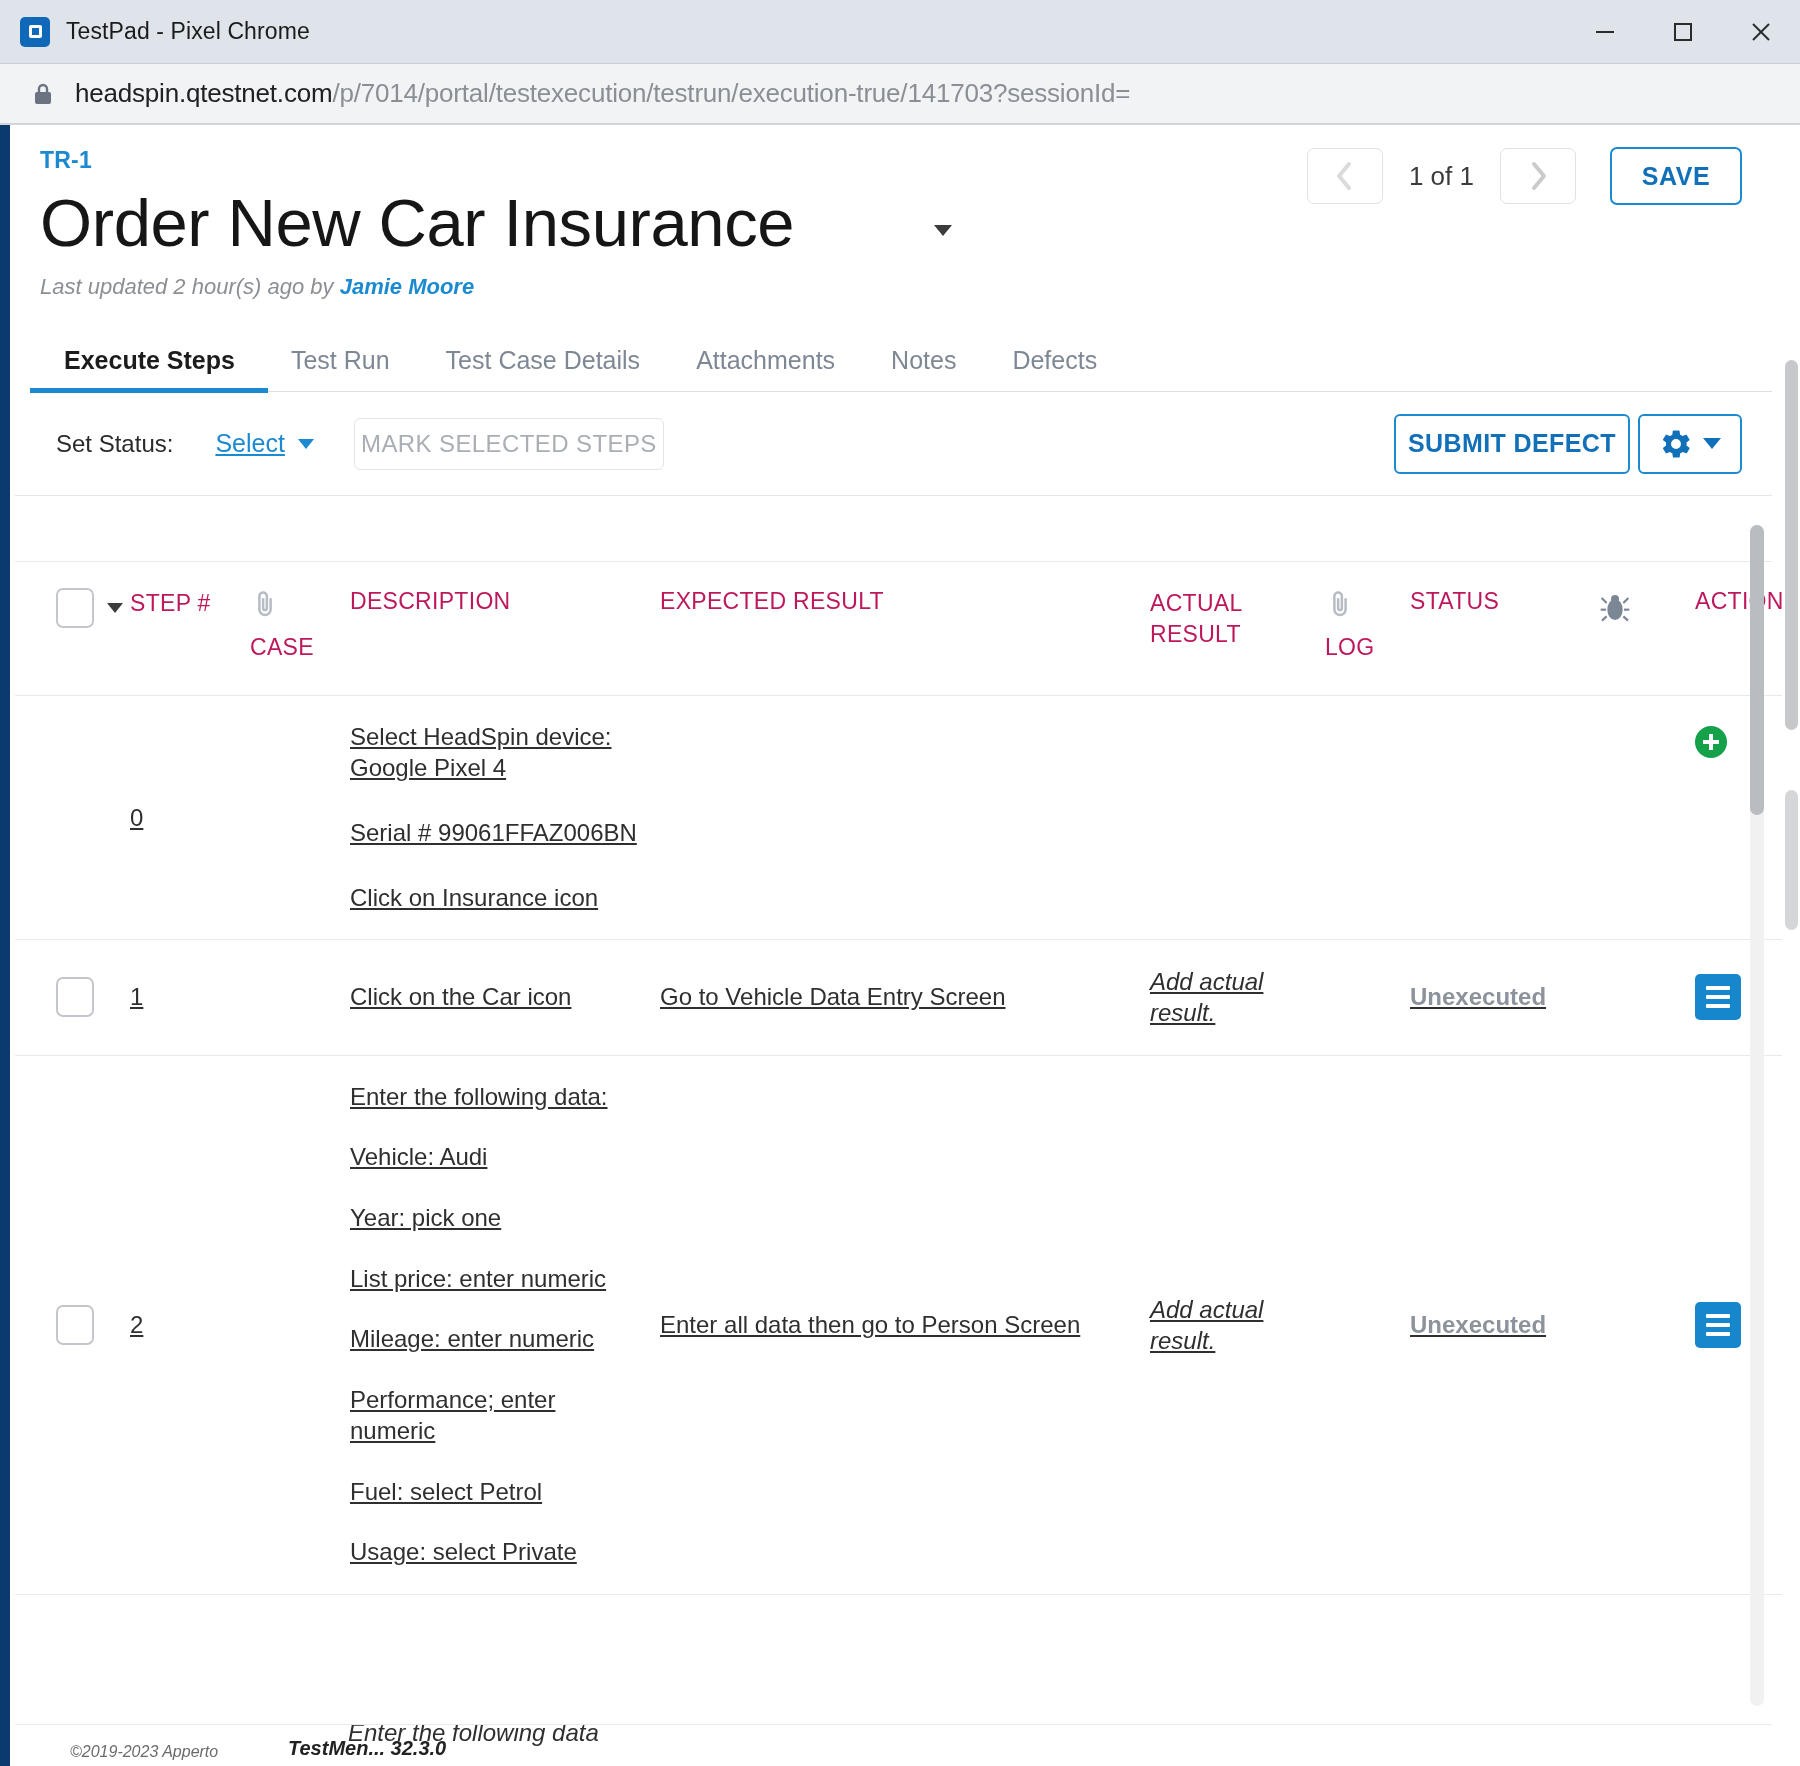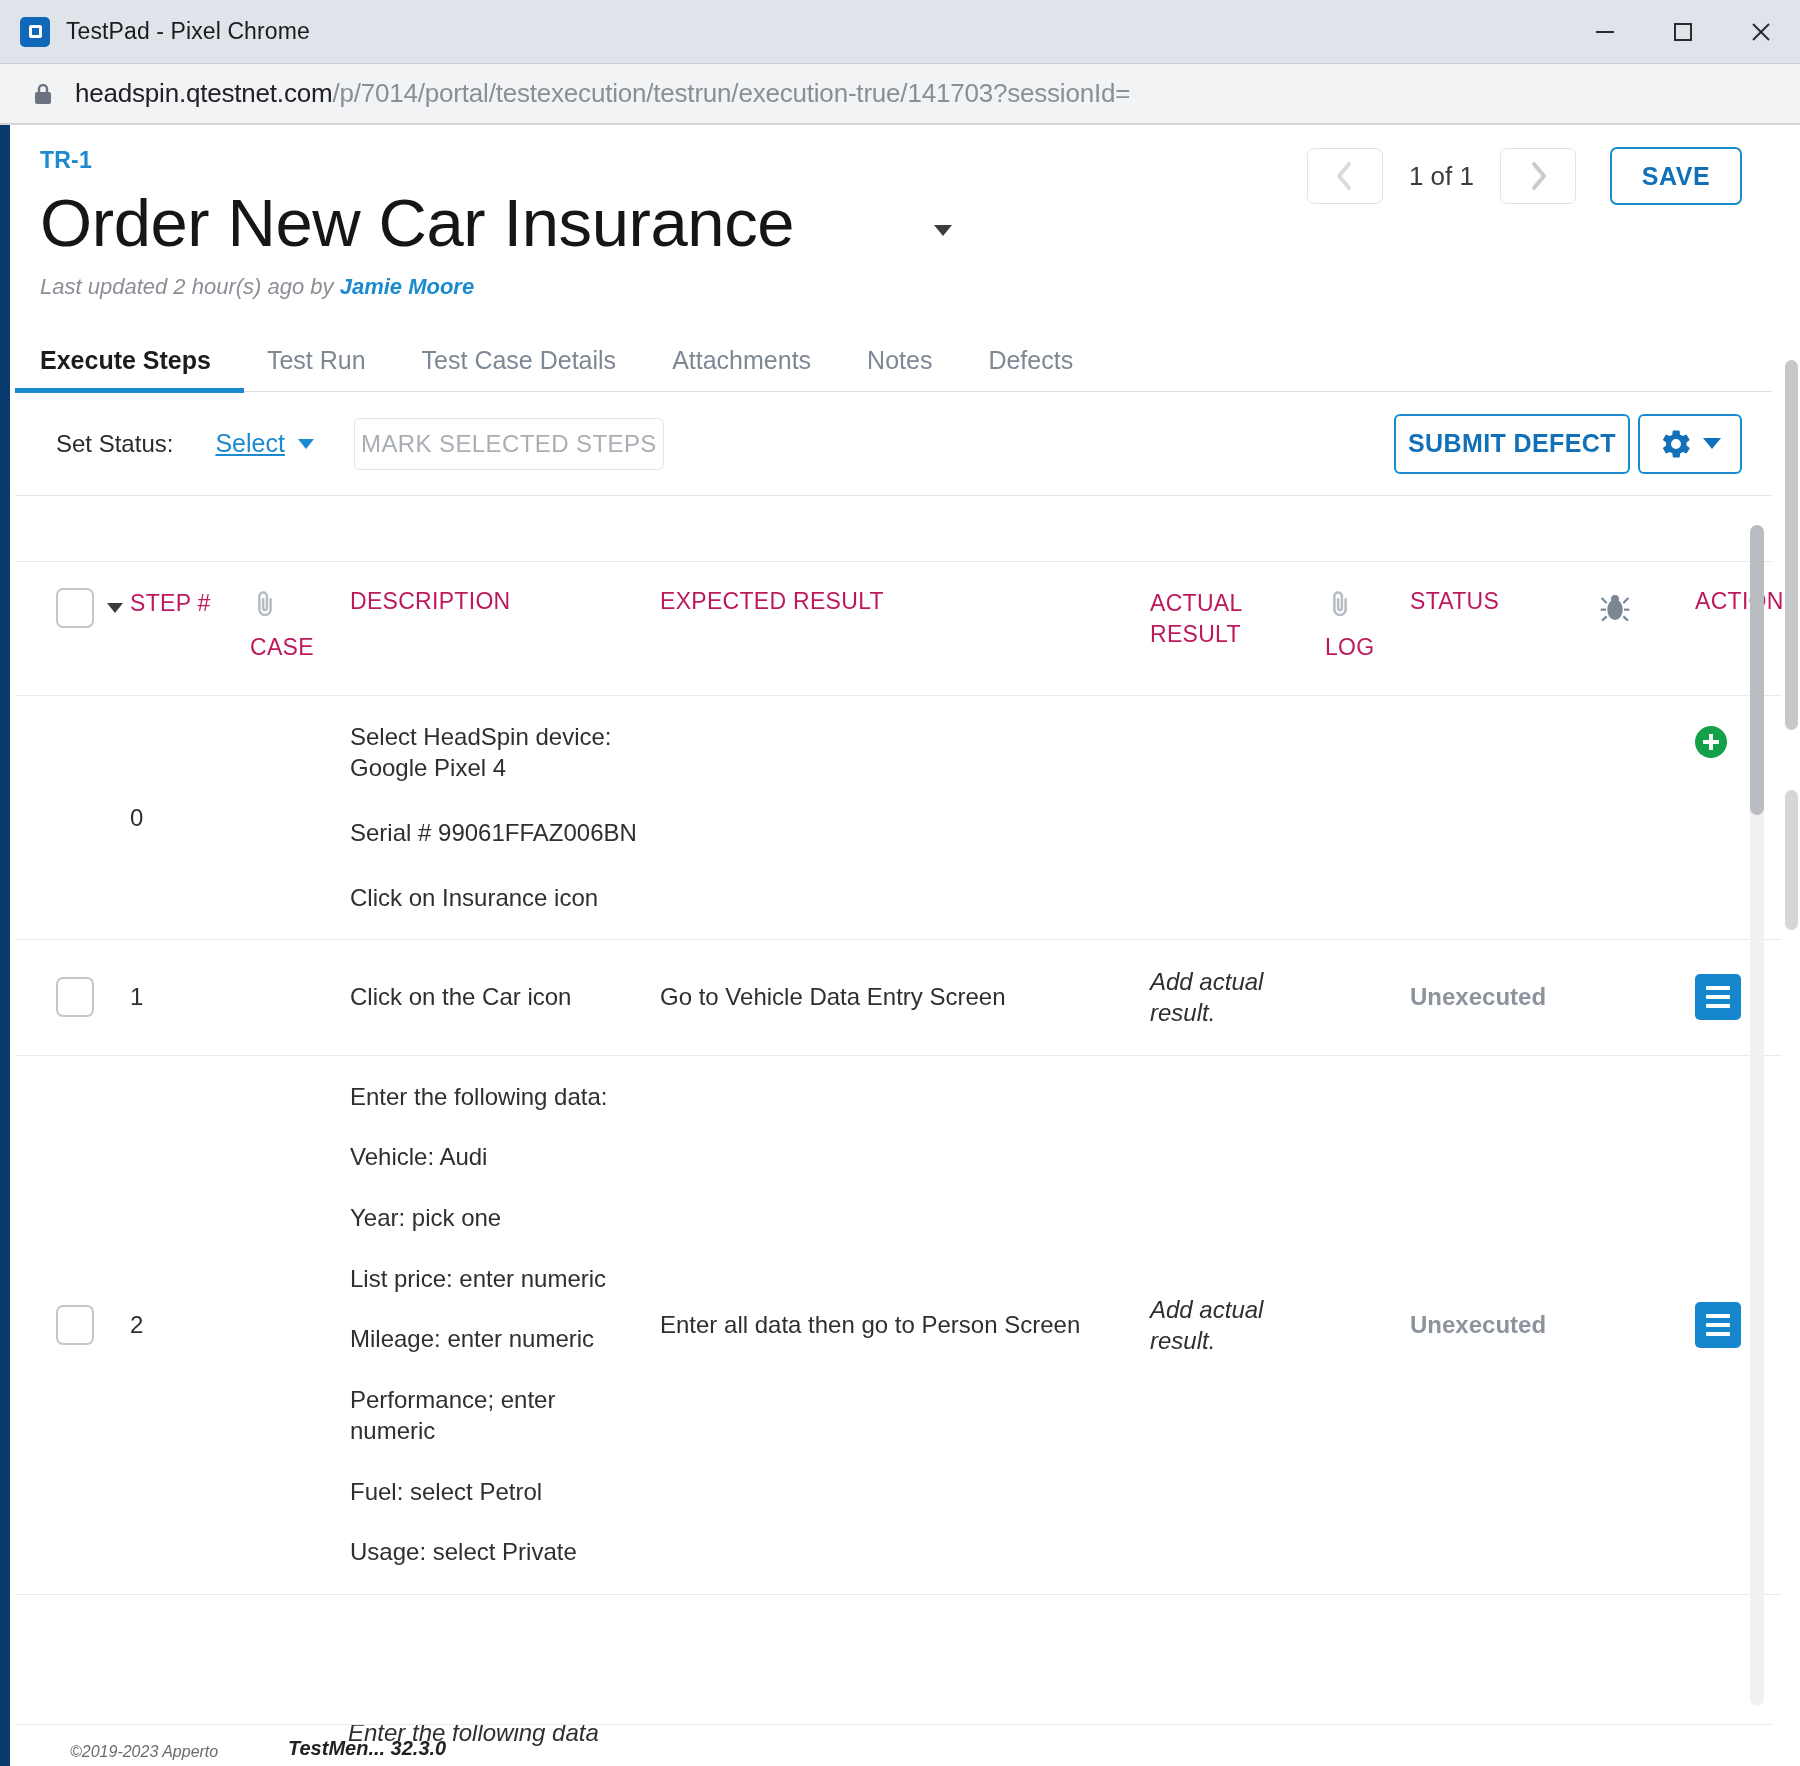--- a/index.html
+++ b/index.html
@@ -174,20 +174,21 @@
     display: flex; align-items: center; justify-content: center;
   }
 
   
   .tabs {
     margin-top: 30px;
     padding-left: 30px;
     display: flex; align-items: flex-end;
     border-bottom: 1px solid #dcdfe3;
     height: 62px;
+    margin-left: 24px;
   }
   .tab {
     font-size: 25px;
     color: #7e8794;
     padding: 0 0 16px 0;
     margin-right: 56px;
     white-space: nowrap;
     position: relative;
   }
   .tab.active {
@@ -275,20 +276,21 @@
     font-size: 23px;
     color: #be185d;
     padding: 26px 0 34px 0;
     letter-spacing: 0.3px;
   }
   .tbl td {
     vertical-align: middle;
     font-size: 24px;
     color: #2f2f2f;
     padding: 26px 14px 26px 0;
+    text-decoration: underline;
   }
   .tbl tr { border-bottom: 1px solid #e8eaed; }
   thead tr { border-bottom: 1px solid #e8eaed; }
 
   .c-check { width: 120px; padding-left: 46px !important; }
   .c-step  { width: 120px; }
   .c-case  { width: 100px; }
   .c-desc  { width: 310px; }
   .c-exp   { width: 490px; }
   .c-act   { width: 175px; }

